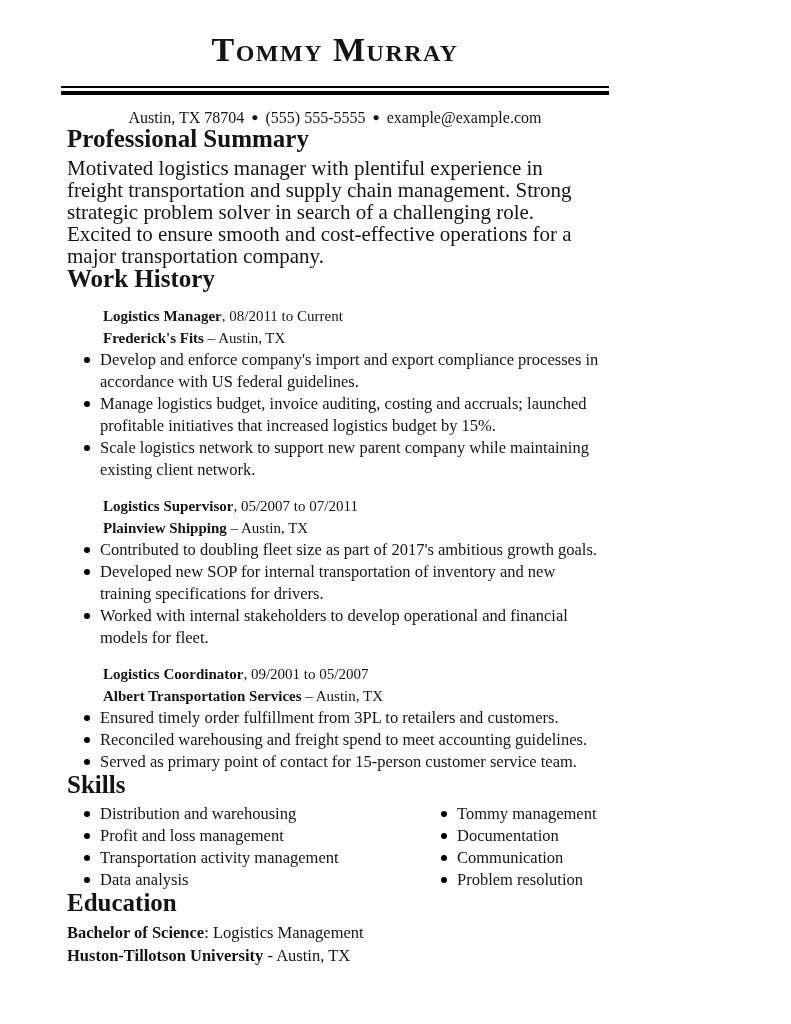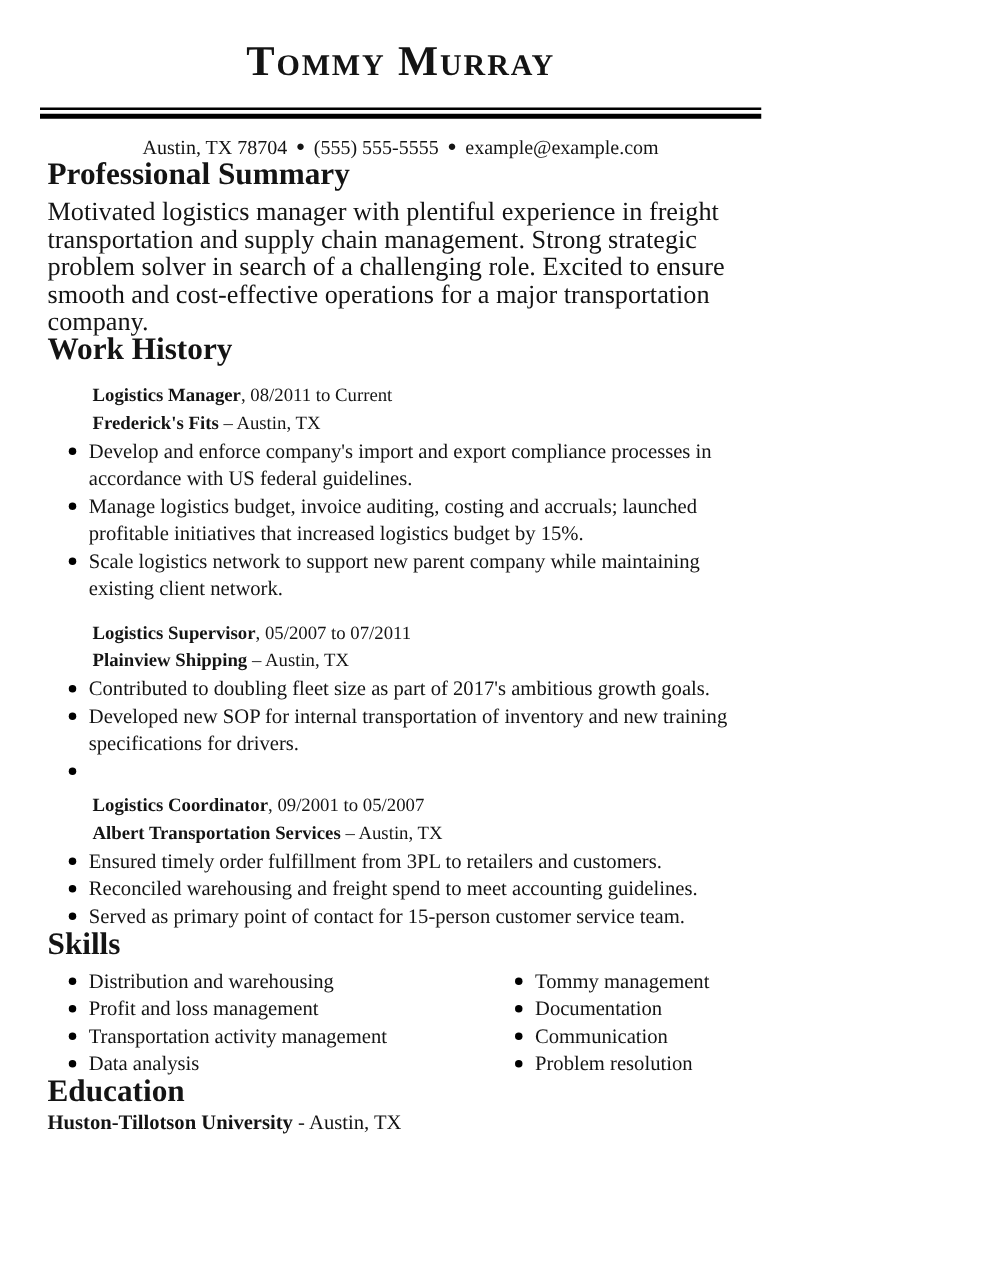--- a/index.html
+++ b/index.html
@@ -5,21 +5,21 @@
   html, body { margin: 0; padding: 0; background: #ffffff; }
   body {
     width: 791px; height: 1024px;
     font-family: "Liberation Serif", serif;
     color: #141414;
     -webkit-font-smoothing: antialiased;
   }
   .page {
     box-sizing: border-box;
     width: 656px; height: 1024px;
-    padding: 30px 53px 0 38px;
+    padding: 30px 53px 0 67px;
     overflow: hidden;
   }
 
   
   .name {
     margin: 0;
     text-align: center;
     font-size: 34px;
     line-height: 40px;
     font-weight: 700;
@@ -147,20 +147,21 @@
       <li>
           <span class="dot"></span>
           <span>Contributed to doubling fleet size as part of 2017's ambitious growth goals.</span>
         </li>
       <li>
           <span class="dot"></span>
           <span>Developed new SOP for internal transportation of inventory and new training specifications for drivers.</span>
         </li>
       <li>
           <span class="dot"></span>
+          <span>Worked with internal stakeholders to develop operational and financial models for fleet.</span>
         </li>
     </ul>
   </div>
 
   <div class="job">
     <div class="job-line">
       <span class="b">Logistics Coordinator</span><span>, 09/2001 to 05/2007</span>
     </div>
     <div class="job-line">
       <span class="b">Albert Transportation Services</span><span> – Austin, TX</span>
@@ -215,17 +216,20 @@
           <span>Communication</span>
         </li>
       <li>
           <span class="dot"></span>
           <span>Problem resolution</span>
         </li>
     </ul>
   </div>
 
   <h2 class="section-heading mt-education">Education</h2>
+  <div class="edu-line" style="margin-top:6px">
+    <span class="b">Bachelor of Science</span><span>: Logistics Management</span>
+  </div>
   <div class="edu-line">
     <span class="b">Huston-Tillotson University</span><span> - Austin, TX</span>
   </div>
 
 </div>
 
 </body></html>

